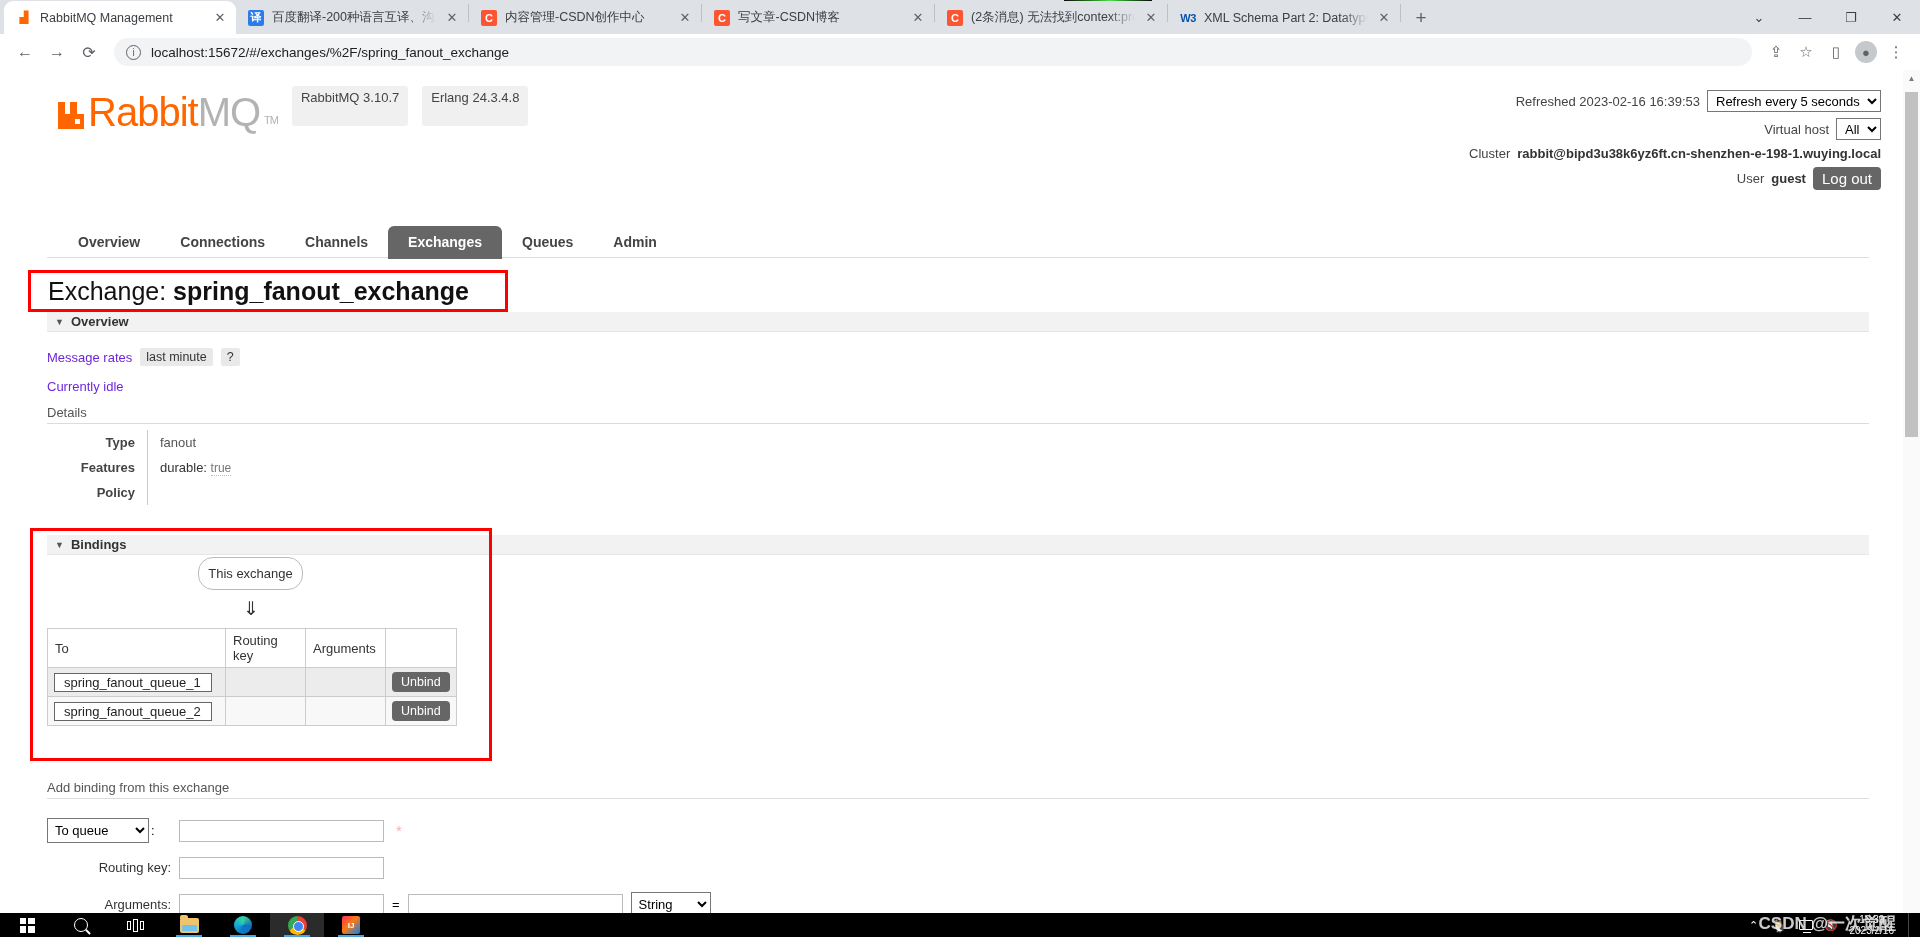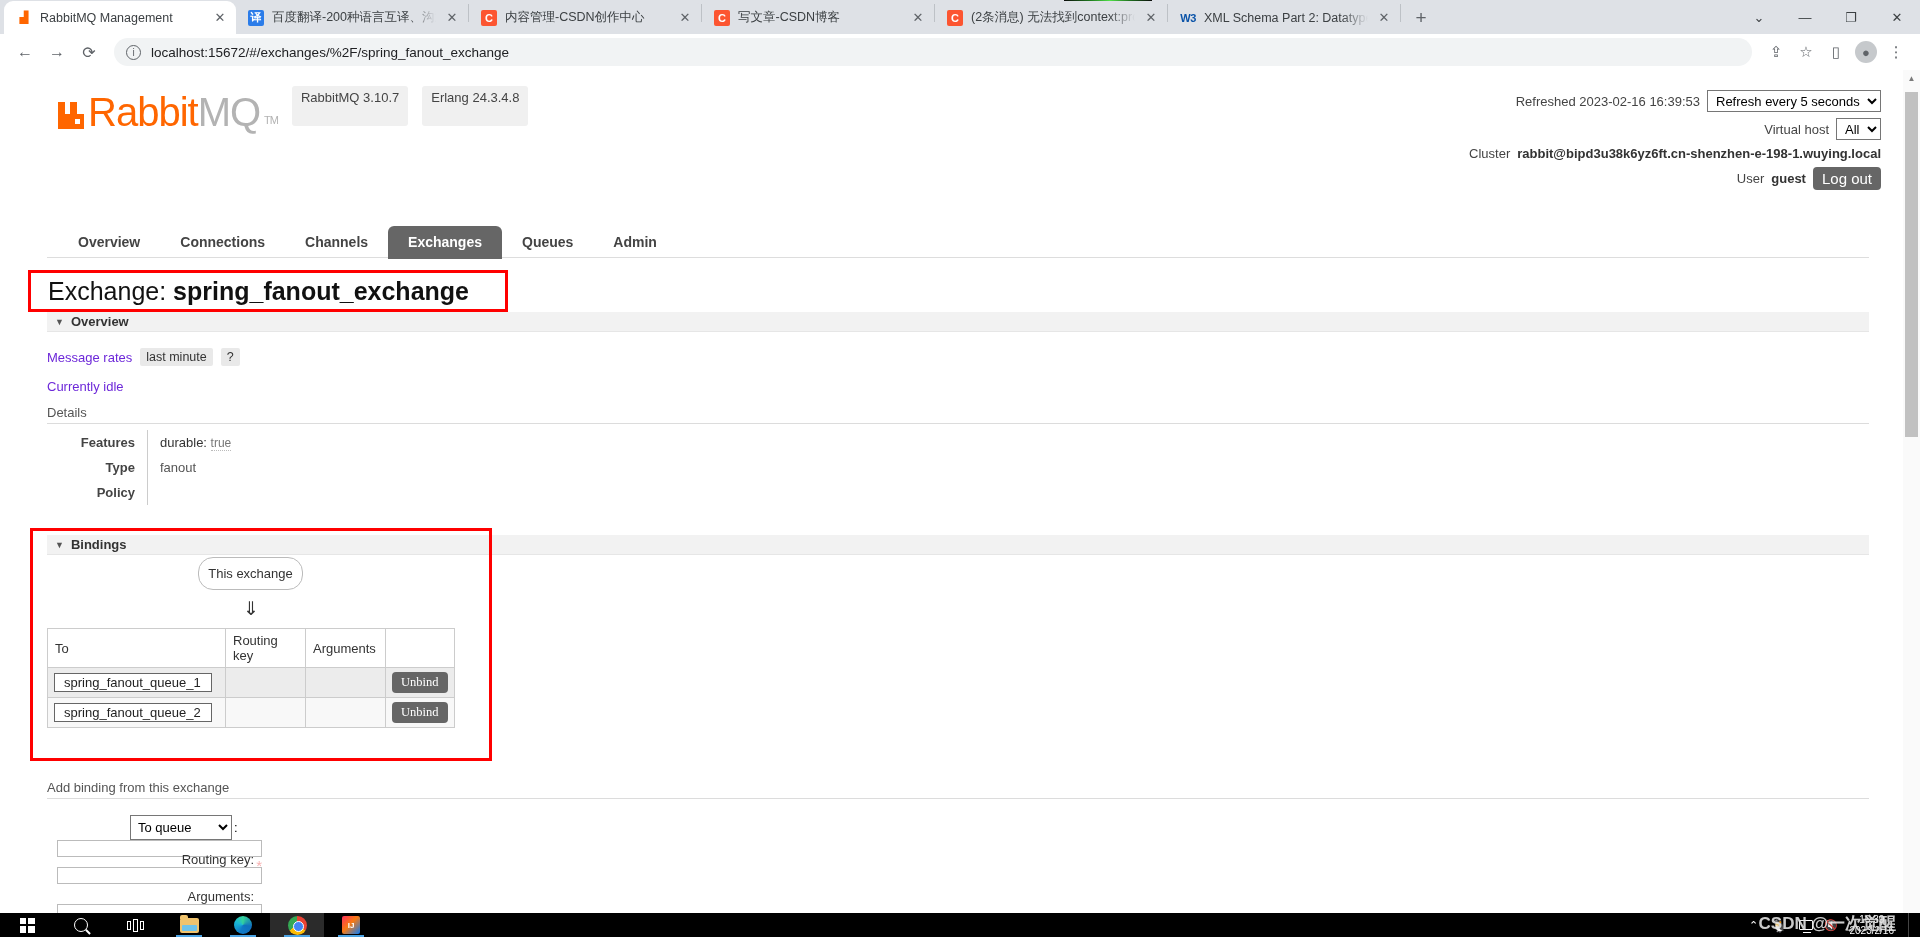--- a/index.html
+++ b/index.html
@@ -196,27 +196,27 @@
   }
   table.bindtbl td { border:1px solid #ccc; padding:4px 6px; background:#fdfdfd; }
   table.bindtbl tr.r1 td { background:#ececec; }
   table.bindtbl tr.r2 td { background:#f8f8f8; }
   .qbox {
     border:1px solid #666; background:#fff; padding:1px 9px; font-size:13px; color:#222;
     display:inline-block; min-width:158px;
   }
   .unbind-btn {
     background:#666; color:#fff; border:none; font-size:12.5px; padding:3px 9px;
-    border-radius:4px; font-family:Liberation Serif, serif;
+    border-radius:4px; font-family:Liberation Sans, sans-serif;
   }
 
   
   .addbind-hdr { position:absolute; left:47px; top:710px; width:1822px; }
   .form { position:absolute; left:47px; top:745px; font-size:13px; }
-  .frow { display:flex; align-items:flex-end; height:31px; margin-bottom:6px;flex-direction:column; }
+  .frow { display:flex; align-items:center; height:31px; margin-bottom:6px; }
   .frow .flabel { width:132px; text-align:right; padding-right:8px; color:#333; font-size:13px; }
   input.fin {
     border:1px solid #bbb; height:22px; width:205px; background:#fff;
     font-family:"Liberation Sans",sans-serif; font-size:13px; padding:0 4px;
   }
   .req { color:#f8b0b0; font-size:15px; margin-left:12px; }
   select.fsel {
     font-family:"Liberation Sans",sans-serif; font-size:13px; height:25px;
     border:1px solid #767676; background:#fff; padding:1px 3px;
   }
@@ -420,29 +420,29 @@
         <span class="lbl-sm">Message rates</span>
         <span class="chip">last minute</span>
         <span class="chip">?</span>
       </div>
       <div style="position:absolute;left:47px;top:309px;" class="lbl-sm">Currently idle</div>
 
       <div class="underline-hdr" style="position:absolute;left:47px;top:335px;width:1822px;">Details</div>
 
       <div class="dtl">
         <div class="dtl-row">
+          <div class="dtl-key">Type</div>
+          <div class="dtl-val">fanout</div>
+        </div>
+        <div class="dtl-row">
           <div class="dtl-key">Features</div>
           <div class="dtl-val">
             <span class="k">durable:</span>
             <span class="v">true</span>
           </div>
-        </div>
-        <div class="dtl-row">
-          <div class="dtl-key">Type</div>
-          <div class="dtl-val">fanout</div>
         </div>
         <div class="dtl-row">
           <div class="dtl-key">Policy</div>
           <div class="dtl-val"></div>
         </div>
       </div>
 
       <div class="secbar" style="top:465px;">
         <span class="caret">▼</span>
         <span>Bindings</span>

